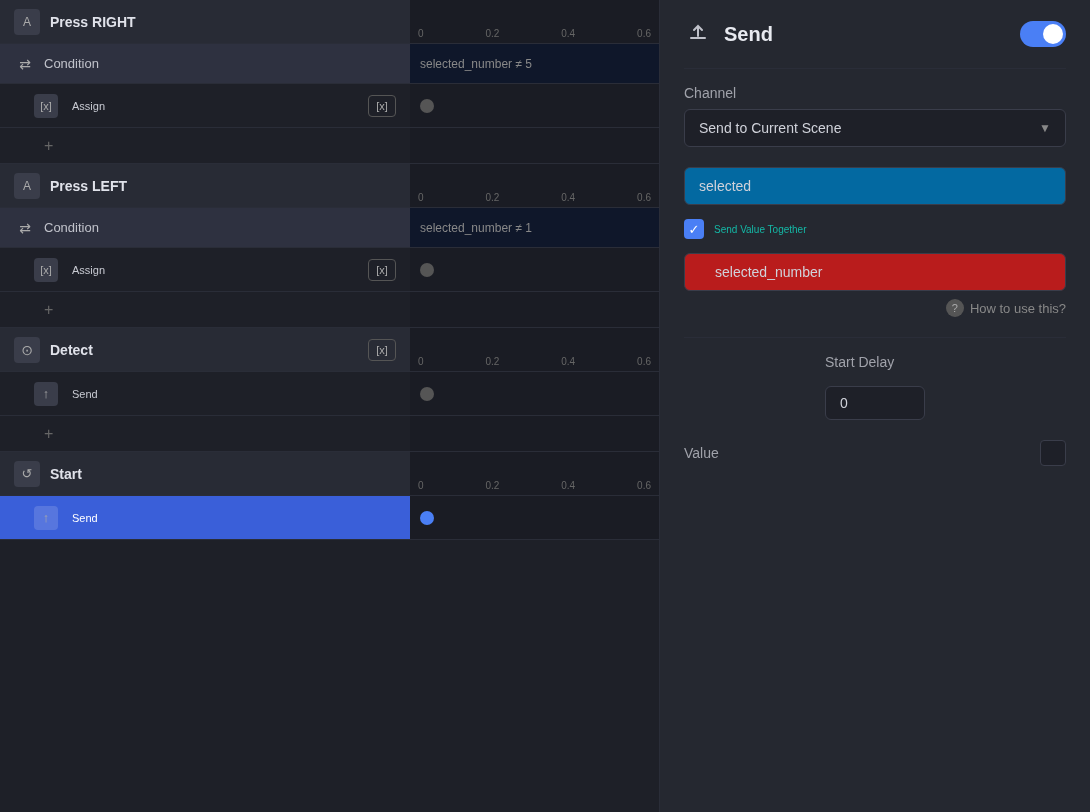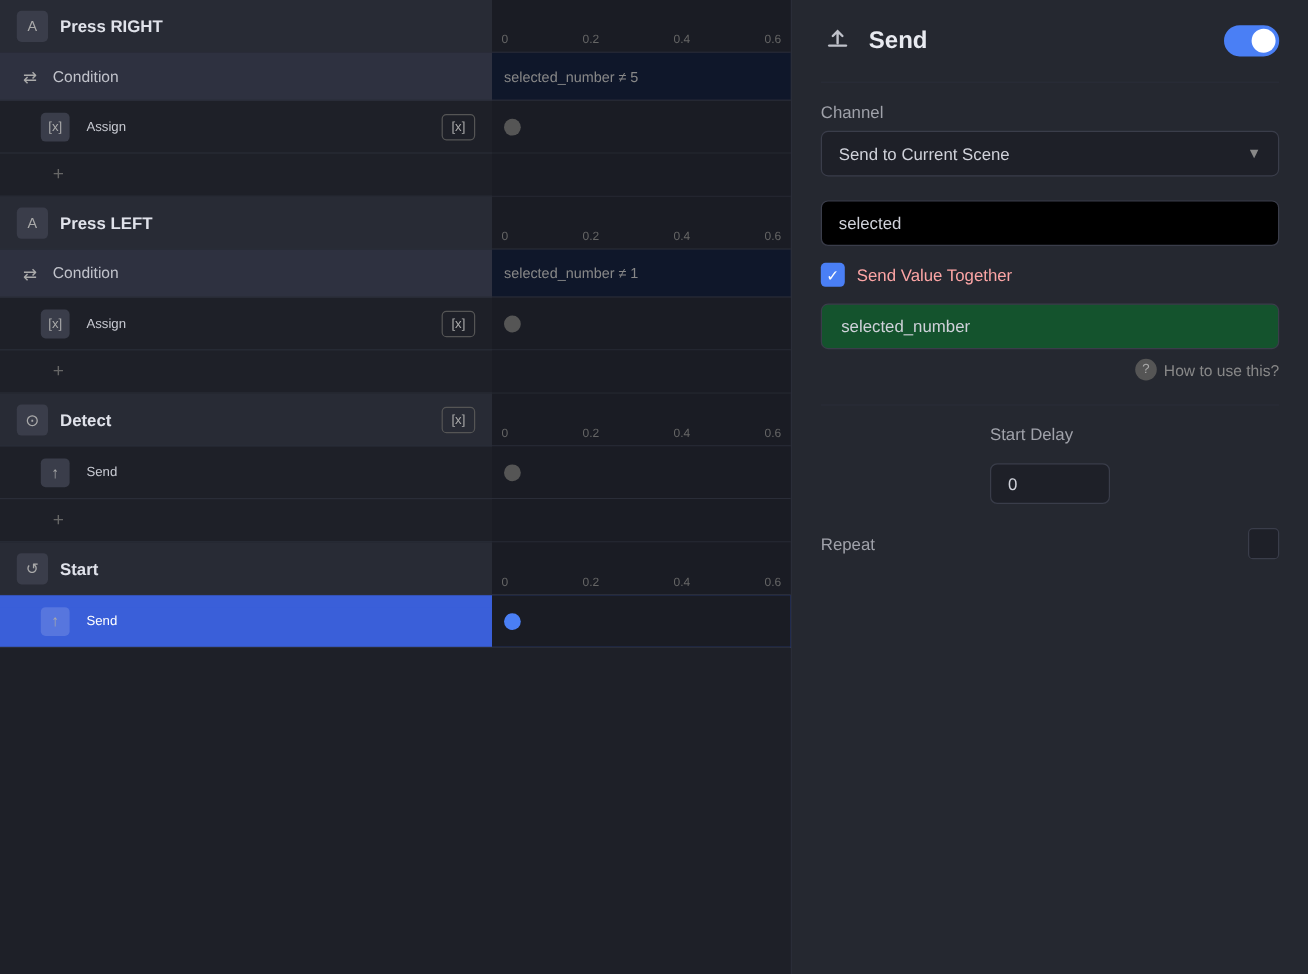--- a/index.html
+++ b/index.html
@@ -331,21 +331,21 @@
       color: #d0d2da;
     }
 
     .rp-dropdown-arrow {
       font-size: 12px;
       color: #888;
     }
 
     .rp-message-input {
       width: 100%;
-      background: #000000;
+      background: #0369a1;
       border: 1px solid #3a3d4a;
       border-radius: 6px;
       padding: 10px 14px;
       font-size: 14px;
       color: #d0d2da;
       margin-bottom: 14px;
     }
 
     .rp-checkbox-row {
       display: flex;
@@ -365,30 +365,30 @@
       flex-shrink: 0;
       cursor: pointer;
     }
 
     .rp-checkbox-check {
       color: #fff;
       font-size: 13px;
     }
 
     .rp-checkbox-label {
-      font-size: 14px;
-      color: #fca5a5;
+      font-size: 10px;
+      color: #14b8a6;
     }
 
     .rp-value-input {
       width: 100%;
-      background: #14532d;
+      background: #b91c1c;
       border: 1px solid #3a3d4a;
       border-radius: 6px;
-      padding: 10px 16px;
+      padding: 10px 30px;
       font-size: 14px;
       color: #d0d2da;
       margin-bottom: 8px;
     }
 
     .rp-help-row {
       display: flex;
       align-items: center;
       justify-content: flex-end;
       gap: 6px;
@@ -669,17 +669,17 @@
   <div class="divider"></div>
 
   
   <div class="rp-row-label-input">
     <span class="rp-row-label">Start Delay</span>
     <input class="rp-small-input" type="text" value="0" style="">
   </div>
 
   
   <div class="rp-repeat-row">
-    <span class="rp-repeat-label">Repeat</span>
+    <span class="rp-repeat-label">Value</span>
     <div class="repeat-toggle"></div>
   </div>
 
 </div>
 
 </body></html>

